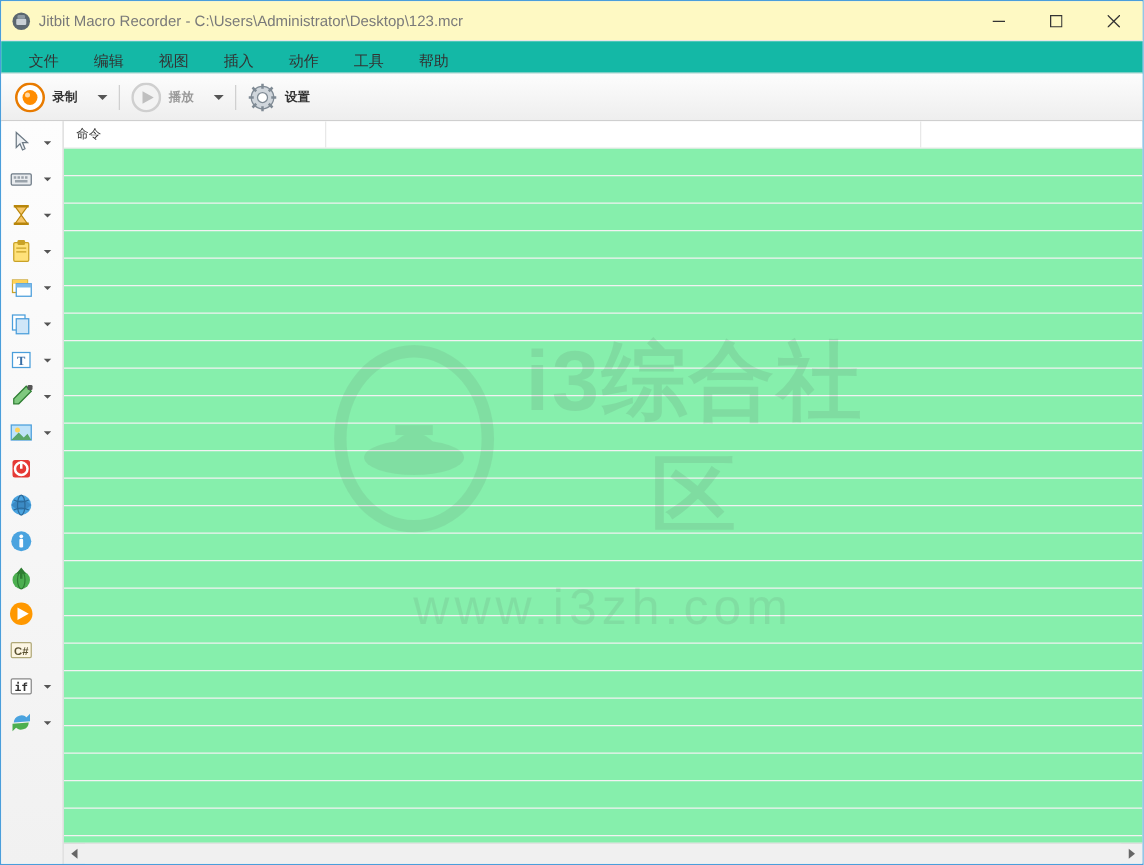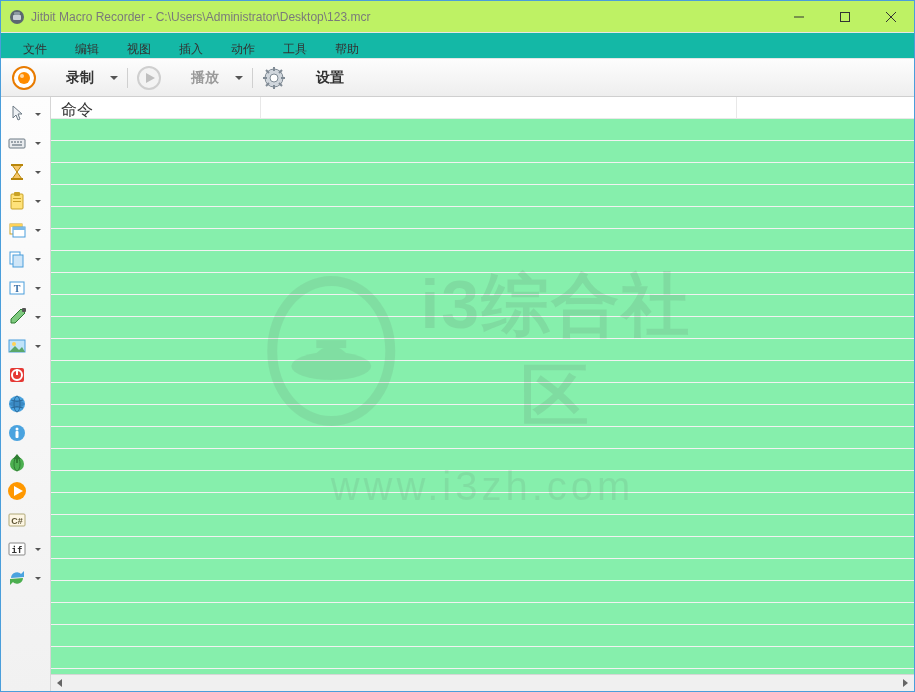--- a/index.html
+++ b/index.html
@@ -1,51 +1,51 @@
 <!DOCTYPE html>
 <html><head>
 <meta charset="utf-8">
 <style>
 * { margin:0; padding:0; box-sizing:border-box; }
 body { font-family:"Microsoft YaHei","Segoe UI",Tahoma,sans-serif; font-size:12px; background:#fff; overflow:hidden; }
 .window { width:915px; height:692px; border:1px solid #4a9edb; position:relative; background:#fff; display:flex; flex-direction:column; }
 
 
-.titlebar { height:32px; display:flex; align-items:center; padding:0 0 0 8px; background:#bef264; border-bottom:1px solid #e6e6e6; }
+.titlebar { height:32px; display:flex; align-items:center; padding:0 0 0 8px; background:#fef9c3; border-bottom:1px solid #e6e6e6; }
 .titlebar .app-icon { width:16px; height:16px; margin-right:6px; }
 .titlebar .title { color:#7a7a7a; font-size:12px; flex:1; white-space:nowrap; overflow:hidden; }
 .winbtns { display:flex; }
 .winbtn { width:46px; height:31px; display:flex; align-items:center; justify-content:center; color:#555; cursor:pointer; }
 
 
 .menubar { height:26px; display:flex; align-items:flex-end; padding:0 8px; background:#14b8a6; border-bottom:1px solid #e6e6e6; }
 .menuitem { padding:0 14px; display:flex; align-items:center; color:#333; cursor:pointer; font-size:12px; }
 
 
 .toolbar { height:38px; display:flex; align-items:center; padding:0 6px; gap:2px;
   background:linear-gradient(#fdfdfd,#eeeeee); border-bottom:1px solid #cfcfcf; }
 .toolbtn { display:flex; align-items:center; padding:2px 8px 2px 4px; border:1px solid transparent; border-radius:3px; cursor:pointer; gap:6px; }
-.toolbtn .lbl { color:#333; font-size:14px; font-weight:bold;margin-left:24px; }
+.toolbtn .lbl { color:#333; font-size:10px; font-weight:bold; }
 .toolbtn.disabled .lbl { color:#9a9a9a; }
 .toolbtn .bigicon { width:24px; height:24px; }
 .dropdown-sep { width:1px; height:20px; background:#d0d0d0; margin:0 2px; }
 .dd-arrow { padding:4px 4px; border:1px solid transparent; border-radius:3px; cursor:pointer; display:flex; align-items:center; }
 .tridown { width:0; height:0; border-left:4px solid transparent; border-right:4px solid transparent; border-top:4px solid #555; }
 
 
 .main { flex:1; display:flex; min-height:0; }
 .sidebar { width:50px; background:linear-gradient(#fdfdfd,#f1f1f1); border-right:1px solid #d6d6d6; display:flex; flex-direction:column; padding:3px 2px; gap:1px; overflow:hidden; }
 .sidebar .srow { display:flex; align-items:center; height:28px; }
 .sidebar .sbtn { width:28px; height:28px; display:flex; align-items:center; justify-content:center; border:1px solid transparent; border-radius:3px; cursor:pointer; }
 .sidebar .sarrow { width:14px; display:flex; align-items:center; justify-content:center; cursor:pointer; }
 .sidebar .sarrow .tridown { border-left-width:3px; border-right-width:3px; border-top-width:3px; }
 
 .content { flex:1; display:flex; flex-direction:column; position:relative; min-height:0; overflow:hidden; }
 .grid-header { height:22px; background:#fff; border-bottom:1px solid #e8e8e8; display:flex; }
-.ghcell { padding:3px 10px; color:#333; font-size:16px; border-right:1px solid #e8e8e8; }
+.ghcell { padding:3px 10px; color:#333; font-size:10px; border-right:1px solid #e8e8e8; }
 .ghcell.c1 { width:210px; }
 .ghcell.c2 { width:476px; }
 .ghcell.c3 { flex:1; border-right:none; }
 
 .grid-body { flex:1; overflow:hidden; position:relative; background:#86efac; }
 .grid-body .row { height:22px; border-bottom:1px solid #f2f2f2; }
 .watermark { position:absolute; left:50%; top:50%; transform:translate(-50%,-55%); text-align:center; opacity:0.10; pointer-events:none; }
 .watermark .logo { display:flex; align-items:center; justify-content:center; gap:18px; }
 .watermark .logo-circle { width:150px; height:150px; border:10px solid #555; border-radius:50%; display:flex; align-items:center; justify-content:center; }
 .watermark .logo-txt { font-size:68px; font-weight:bold; color:#444; letter-spacing:2px; }

